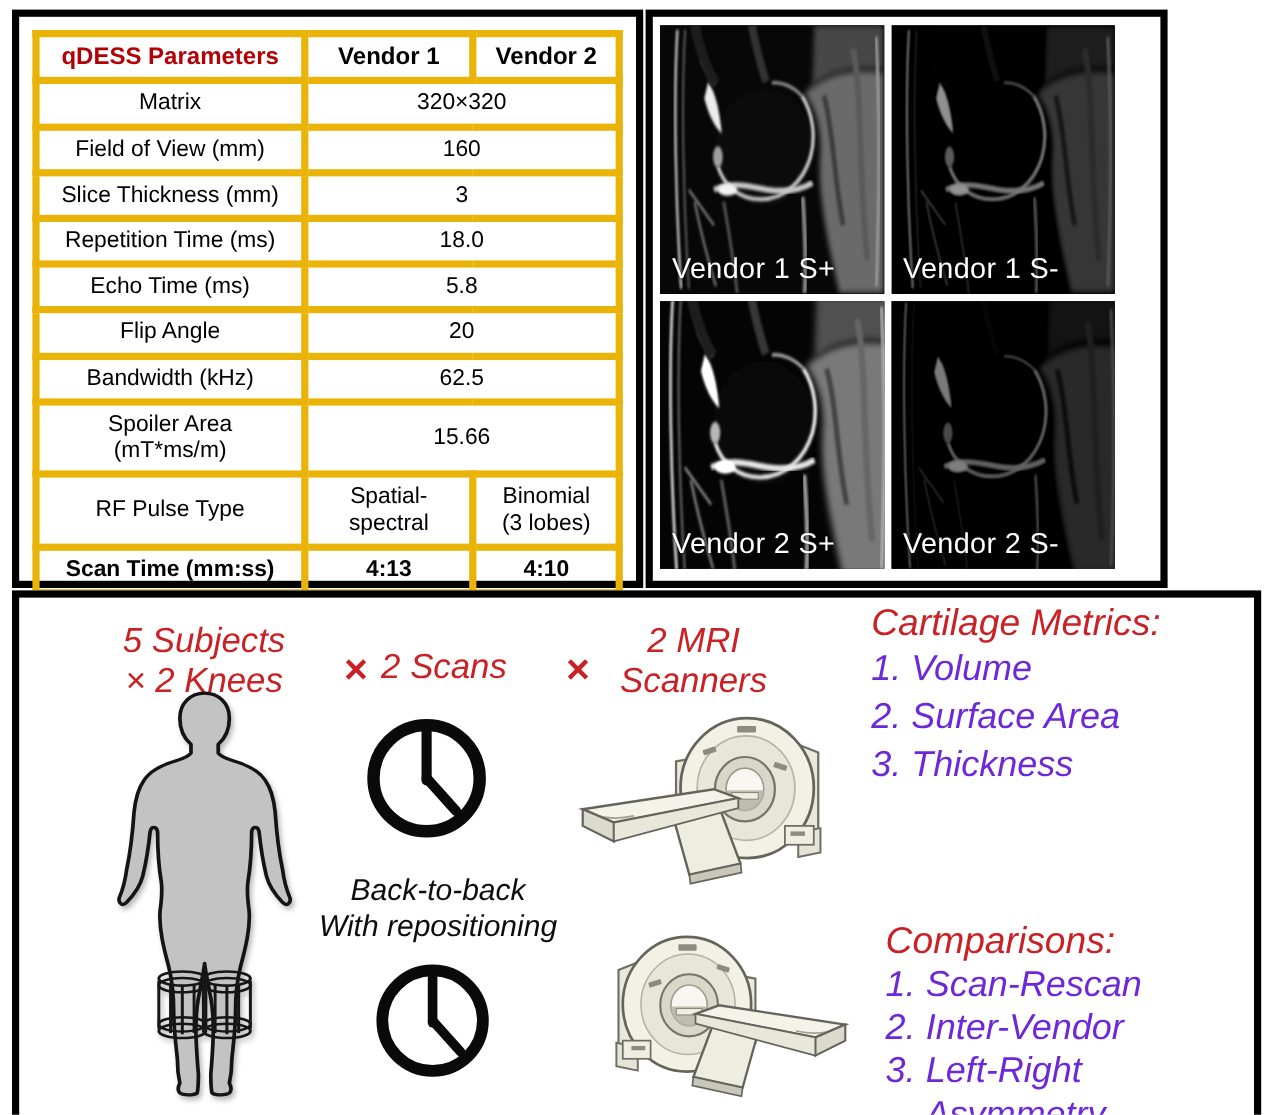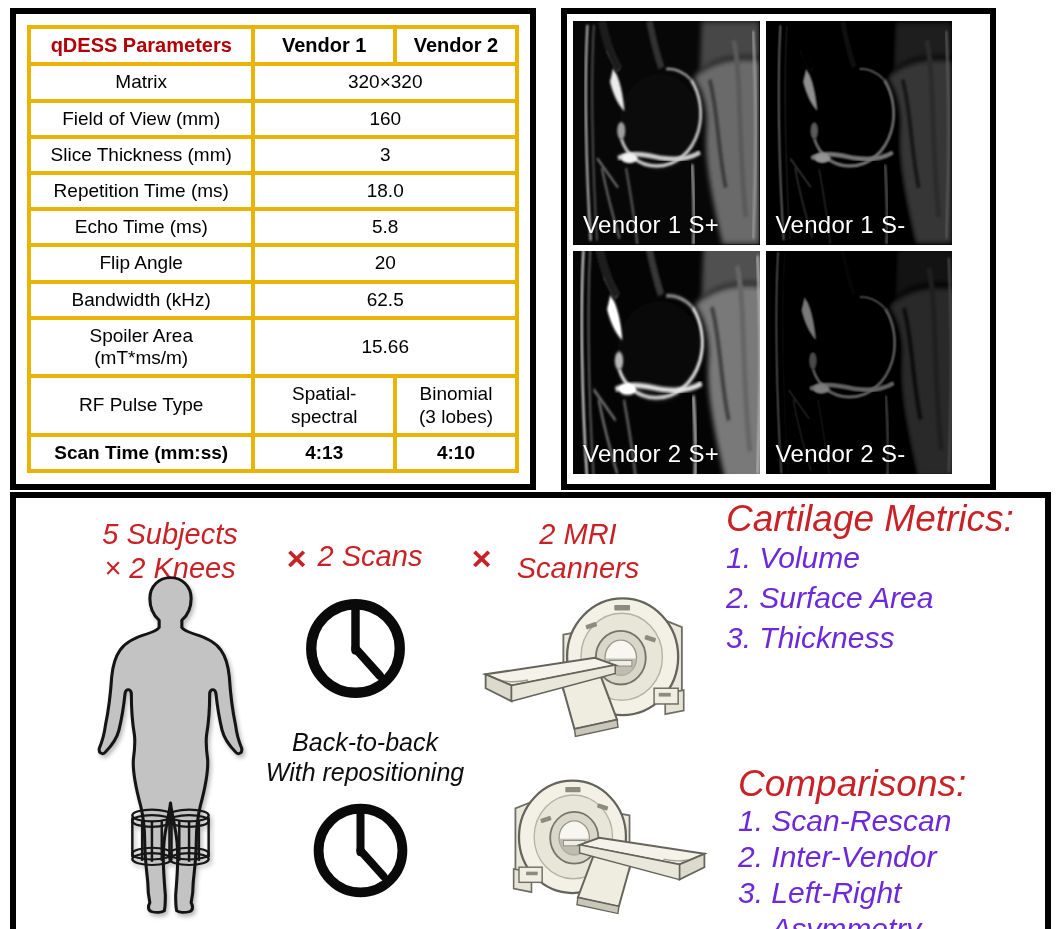--- a/index.html
+++ b/index.html
@@ -6,27 +6,27 @@
     --red-table:#b20205;
     --red-accent:#c92125;
   }
   html,body{margin:0;padding:0;background:#fff;}
   body{
     width:1060px;height:929px;position:relative;overflow:hidden;
     font-family:"Liberation Sans",sans-serif;color:#000;
   }
   .panel{position:absolute;border:6px solid #000;background:#fff;box-sizing:border-box;}
   .panel-table{left:10px;top:8px;width:526px;height:482px;}
-  .panel-mri{left:538px;top:8px;width:435px;height:482px;margin-left:23px;}
+  .panel-mri{left:538px;top:8px;width:435px;height:482px;}
   .panel-diagram{left:10px;top:492px;width:1041px;height:550px;font-style:italic;}
 
   
   table.params{border-collapse:collapse;margin:11px auto 0;width:492px;table-layout:fixed;}
   table.params th, table.params td{
-    border:4px solid #eab308;text-align:center;vertical-align:middle;
+    border:6px solid #eab308;text-align:center;vertical-align:middle;
     font-size:19px;line-height:1.17;padding:5px 3px;white-space:pre-line;
   }
   table.params thead th{font-weight:bold;font-size:20px;}
   th.param-header{color:var(--red-table);}
   tr.bold-row td{font-weight:bold;}
 
   
   .mri-grid{
     position:absolute;left:0;top:0;right:0;bottom:0;
     display:grid;grid-template-columns:1fr 1fr;grid-template-rows:1fr 1fr;
@@ -43,21 +43,21 @@
   .mri-v2sm svg{filter:brightness(.52) contrast(1.2);transform:scale(1.03);}
 
   
   .dg{position:absolute;}
   .factor{
     color:var(--red-accent);font-size:29px;line-height:34px;text-align:center;
     white-space:pre-line;
   }
   .times{color:var(--red-accent);font-size:34px;font-weight:600;text-align:center;}
   .note{font-size:25px;line-height:30px;text-align:center;white-space:pre-line;color:#0d0d0d;}
-  .block-title{color:var(--red-accent);font-size:37px;line-height:38px;}
+  .block-title{color:var(--red-accent);font-size:31px;line-height:38px;}
   .list .list-item{font-size:30px;color:#6d28d9;white-space:pre-line;}
   .list-cartilage .list-item{line-height:40px;}
   .list-comparisons .list-item{line-height:36px;}
   .person-svg{filter:drop-shadow(2px 3px 2px rgba(0,0,0,.28));}
   .flipped{transform:scaleX(-1);}
   .hidden-defs{position:absolute;width:0;height:0;overflow:hidden;}
 </style>
 </head>
 <body>
 

